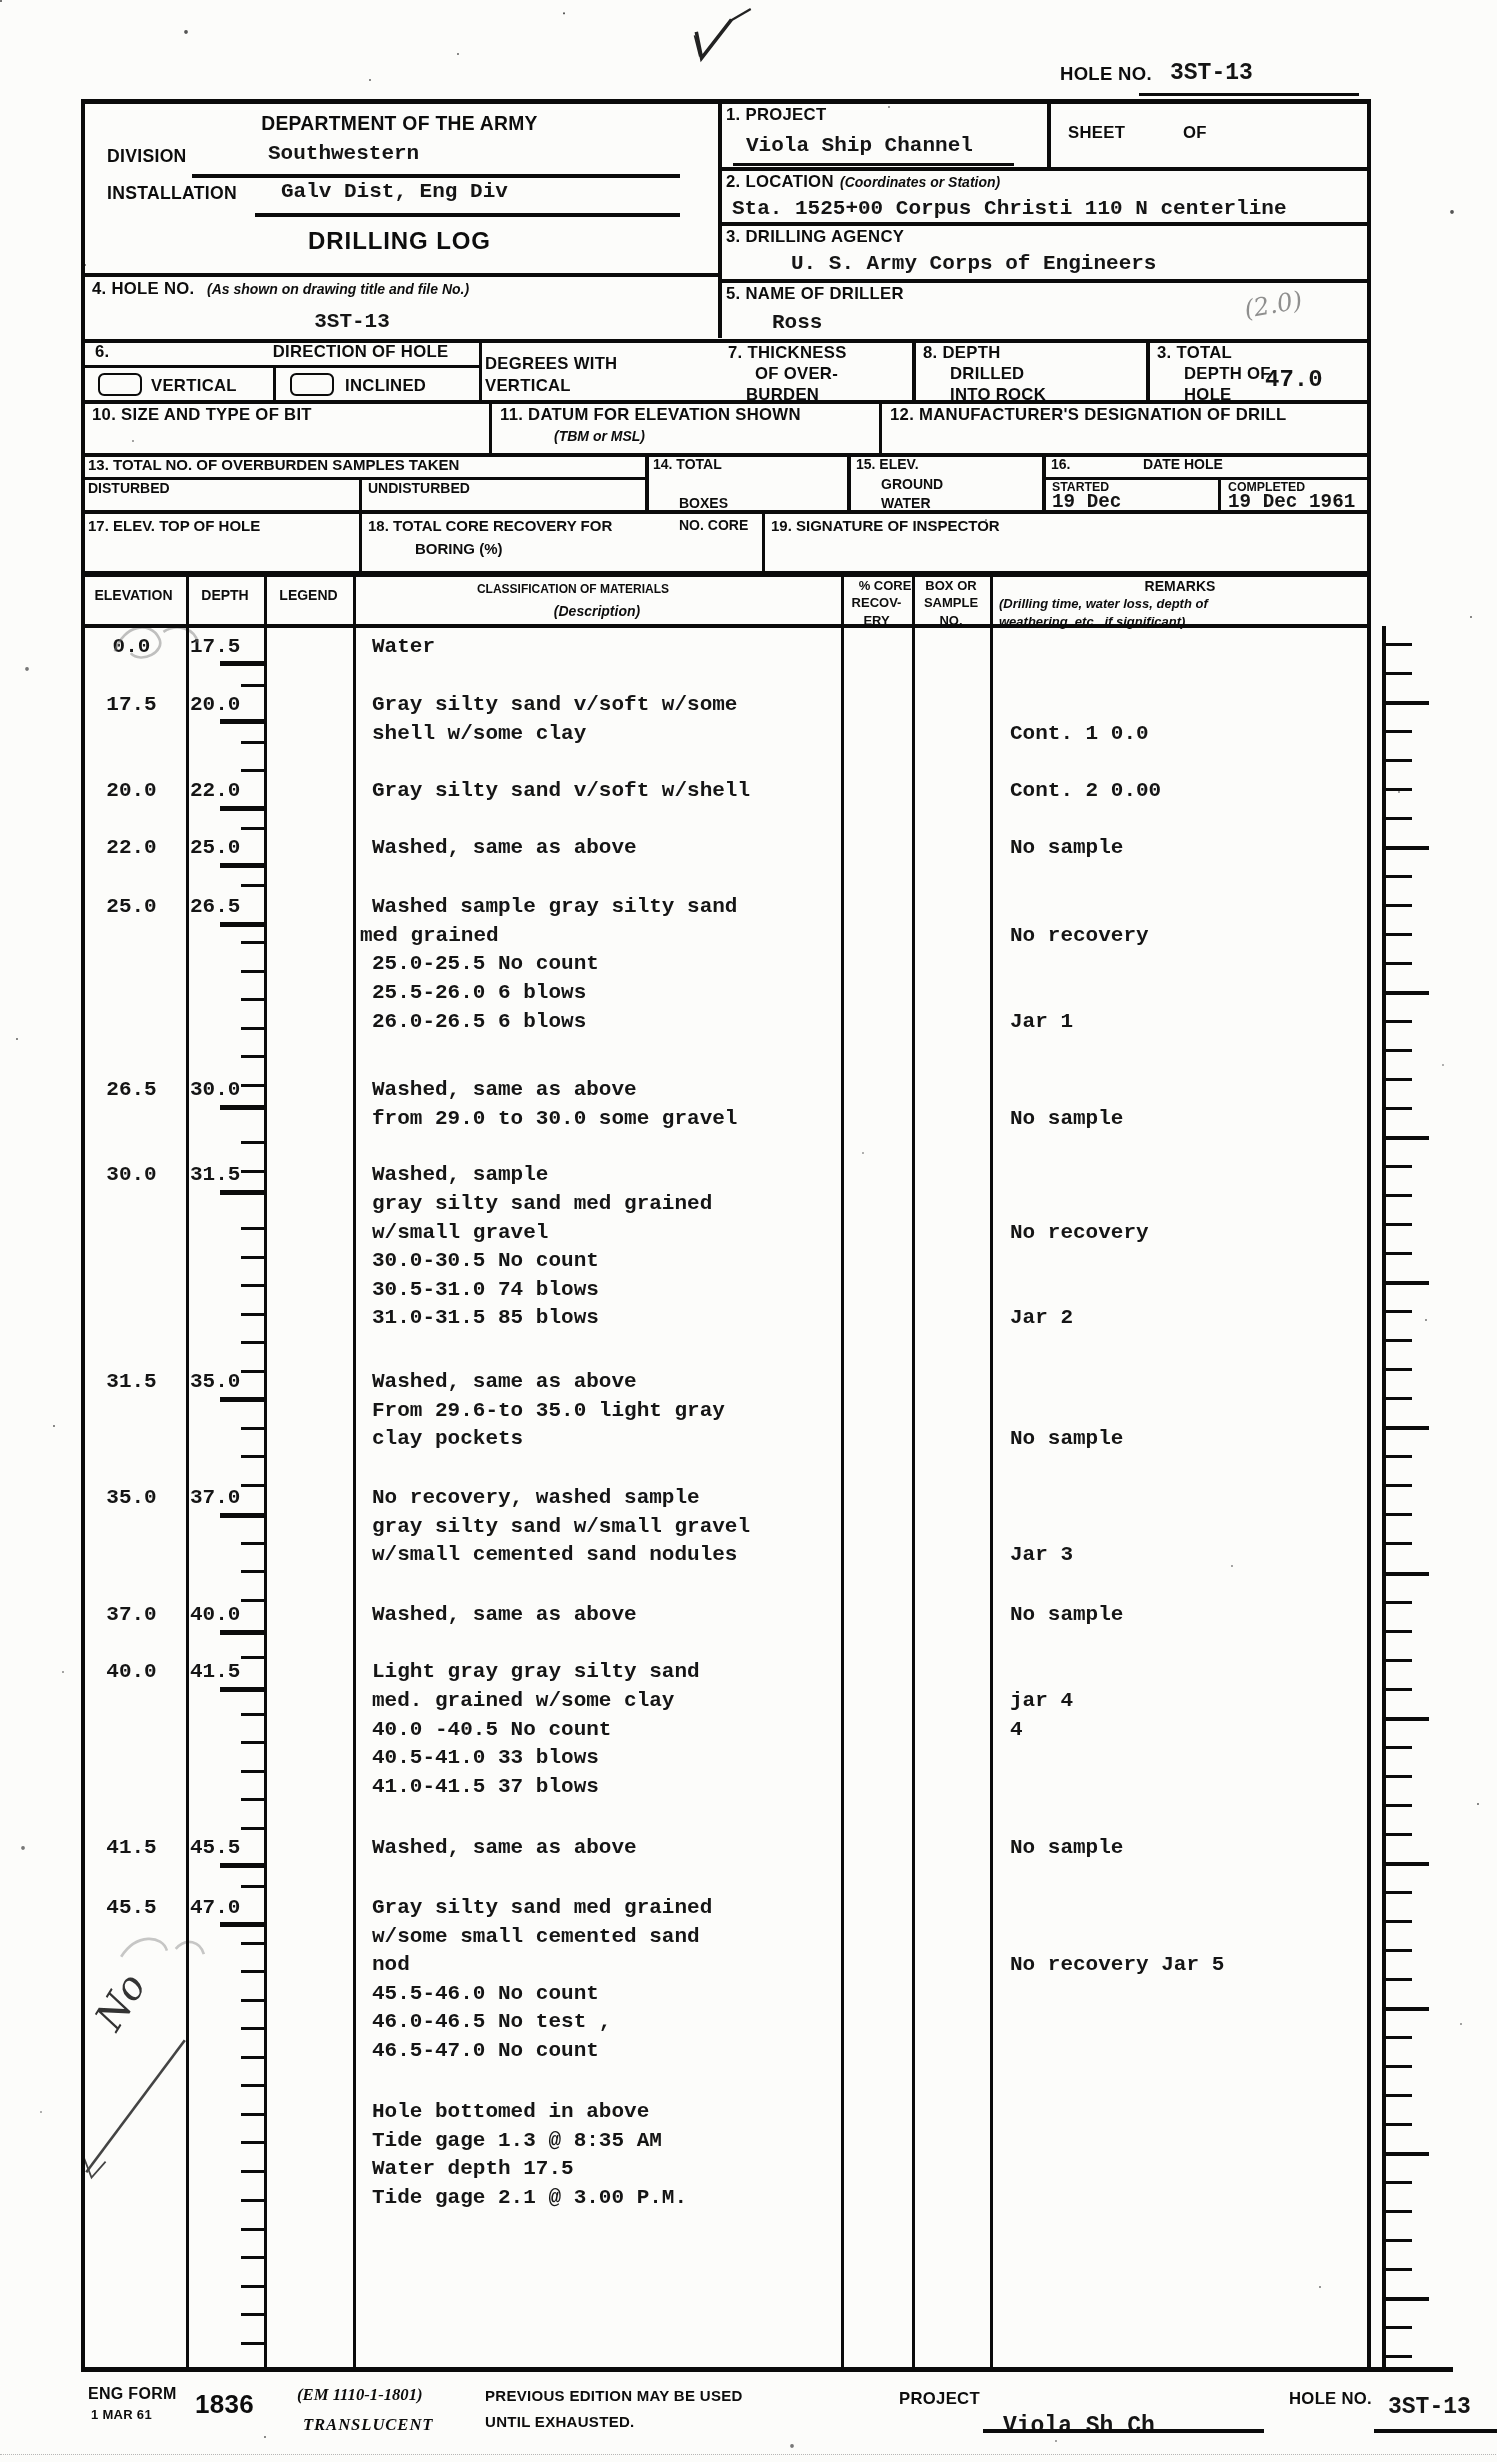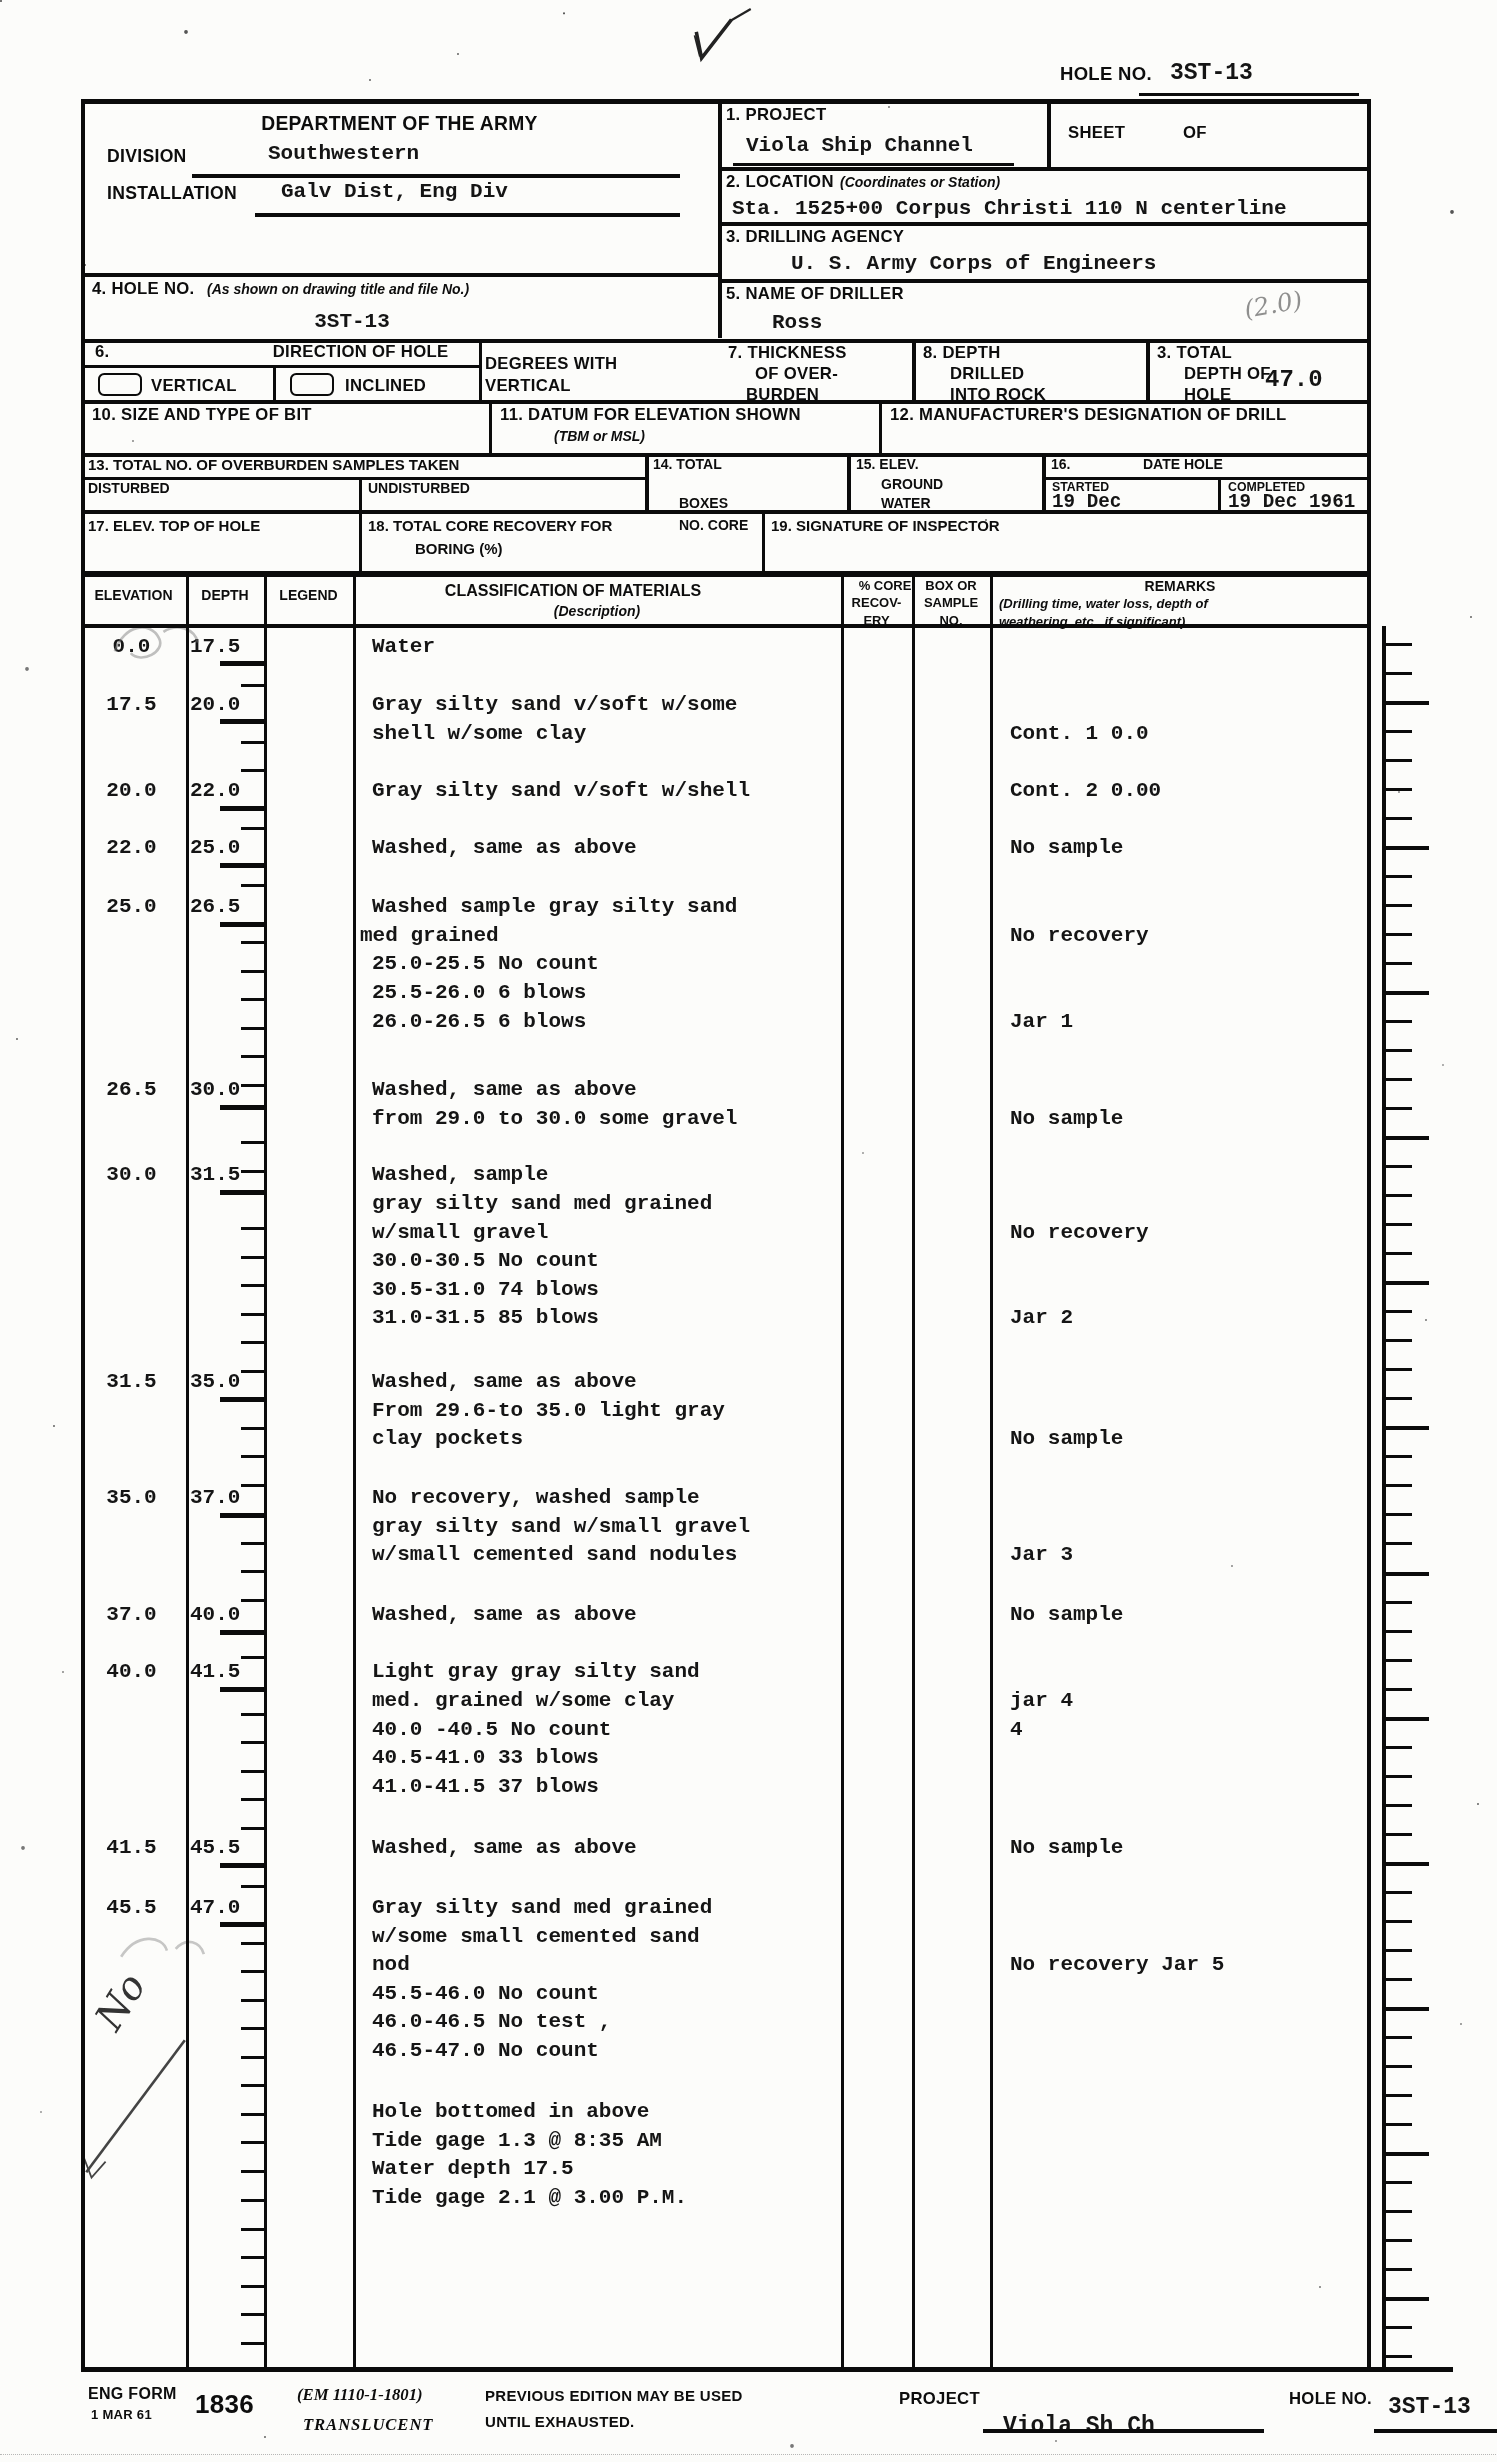--- a/index.html
+++ b/index.html
@@ -44,20 +44,21 @@
     <path d="M20,32 L26,56" fill="none" stroke="#222" stroke-width="2"></path>
   </svg>
 
   <div class="abs lbl center" style="left:81px; top:113px; width:637px; font-size:19.3px;">DEPARTMENT OF THE ARMY</div>
   <div class="abs lbl" style="left:107px; top:146px; font-size:17.6px;">DIVISION</div>
   <div class="abs typed" style="left:268px; top:142px;">Southwestern</div>
   <div class="hline" style="left:192px; top:174px; width:488px; height:3.5px;"></div>
   <div class="abs lbl" style="left:107px; top:183px; font-size:17.6px;">INSTALLATION</div>
   <div class="abs typed" style="left:281px; top:180px;">Galv Dist, Eng Div</div>
   <div class="hline" style="left:255px; top:213px; width:425px; height:3.5px;"></div>
+  <div class="abs lbl center" style="left:81px; top:227px; width:637px; font-size:24px; letter-spacing:0.9px;">DRILLING LOG</div>
 
   <div class="abs lbl" style="left:726px; top:105px;">1. PROJECT</div>
   <div class="abs typed" style="left:746px; top:134px;">Viola Ship Channel</div>
   <div class="hline" style="left:733px; top:163px; width:281px; height:2.6px;"></div>
 
   <div class="abs lbl" style="left:1068px; top:123px;">SHEET</div>
   <div class="abs lbl" style="left:1183px; top:123px;">OF</div>
 
   <div class="abs lbl" style="left:726px; top:172px;">2. LOCATION</div>
   <div class="abs ital" style="left:840px; top:174px;">(Coordinates or Station)</div>
@@ -116,21 +117,21 @@
   <div class="abs typed-sm" style="left:1228px; top:491px;">19 Dec 1961</div>
 
   <div class="abs lbl-sm" style="left:88px; top:517px; font-size:15px;">17. ELEV. TOP OF HOLE</div>
   <div class="abs lbl-sm" style="left:368px; top:517px; font-size:15px;">18. TOTAL CORE RECOVERY FOR</div>
   <div class="abs lbl-sm" style="left:415px; top:540px; font-size:15px;">BORING (%)</div>
   <div class="abs lbl-sm" style="left:771px; top:517px; font-size:15px;">19. SIGNATURE OF INSPECTOR</div>
 
   <div class="abs lbl-sm center" style="left:81px; top:587px; width:105px;">ELEVATION</div>
   <div class="abs lbl-sm center" style="left:186px; top:587px; width:78px;">DEPTH</div>
   <div class="abs lbl-sm center" style="left:264px; top:587px; width:89px;">LEGEND</div>
-  <div class="abs lbl-sm center" style="left:353px; top:582px; width:440px; font-size:16px;">CLASSIFICATION OF MATERIALS</div>
+  <div class="abs lbl-sm center" style="left:353px; top:582px; width:440px; font-size:12px;">CLASSIFICATION OF MATERIALS</div>
   <div class="abs ital center" style="left:353px; top:603px; width:488px;">(Description)</div>
   <div class="abs lbl-sm center" style="left:841px; top:578px; width:88px; font-size:13px;">% CORE</div>
   <div class="abs lbl-sm center" style="left:841px; top:595px; width:71px; font-size:13px;">RECOV-</div>
   <div class="abs lbl-sm center" style="left:841px; top:613px; width:71px; font-size:13px;">ERY</div>
   <div class="abs lbl-sm center" style="left:912px; top:578px; width:78px; font-size:13px;">BOX OR</div>
   <div class="abs lbl-sm center" style="left:912px; top:595px; width:78px; font-size:13px;">SAMPLE</div>
   <div class="abs lbl-sm center" style="left:912px; top:613px; width:78px; font-size:13px;">NO.</div>
   <div class="abs lbl-sm center" style="left:990px; top:578px; width:380px; font-size:14px;">REMARKS</div>
   <div class="abs ital" style="left:999px; top:596px; font-size:13px;">(Drilling time, water loss, depth of</div>
   <div class="abs ital" style="left:999px; top:614px; font-size:13px;">weathering, etc., if significant)</div>

